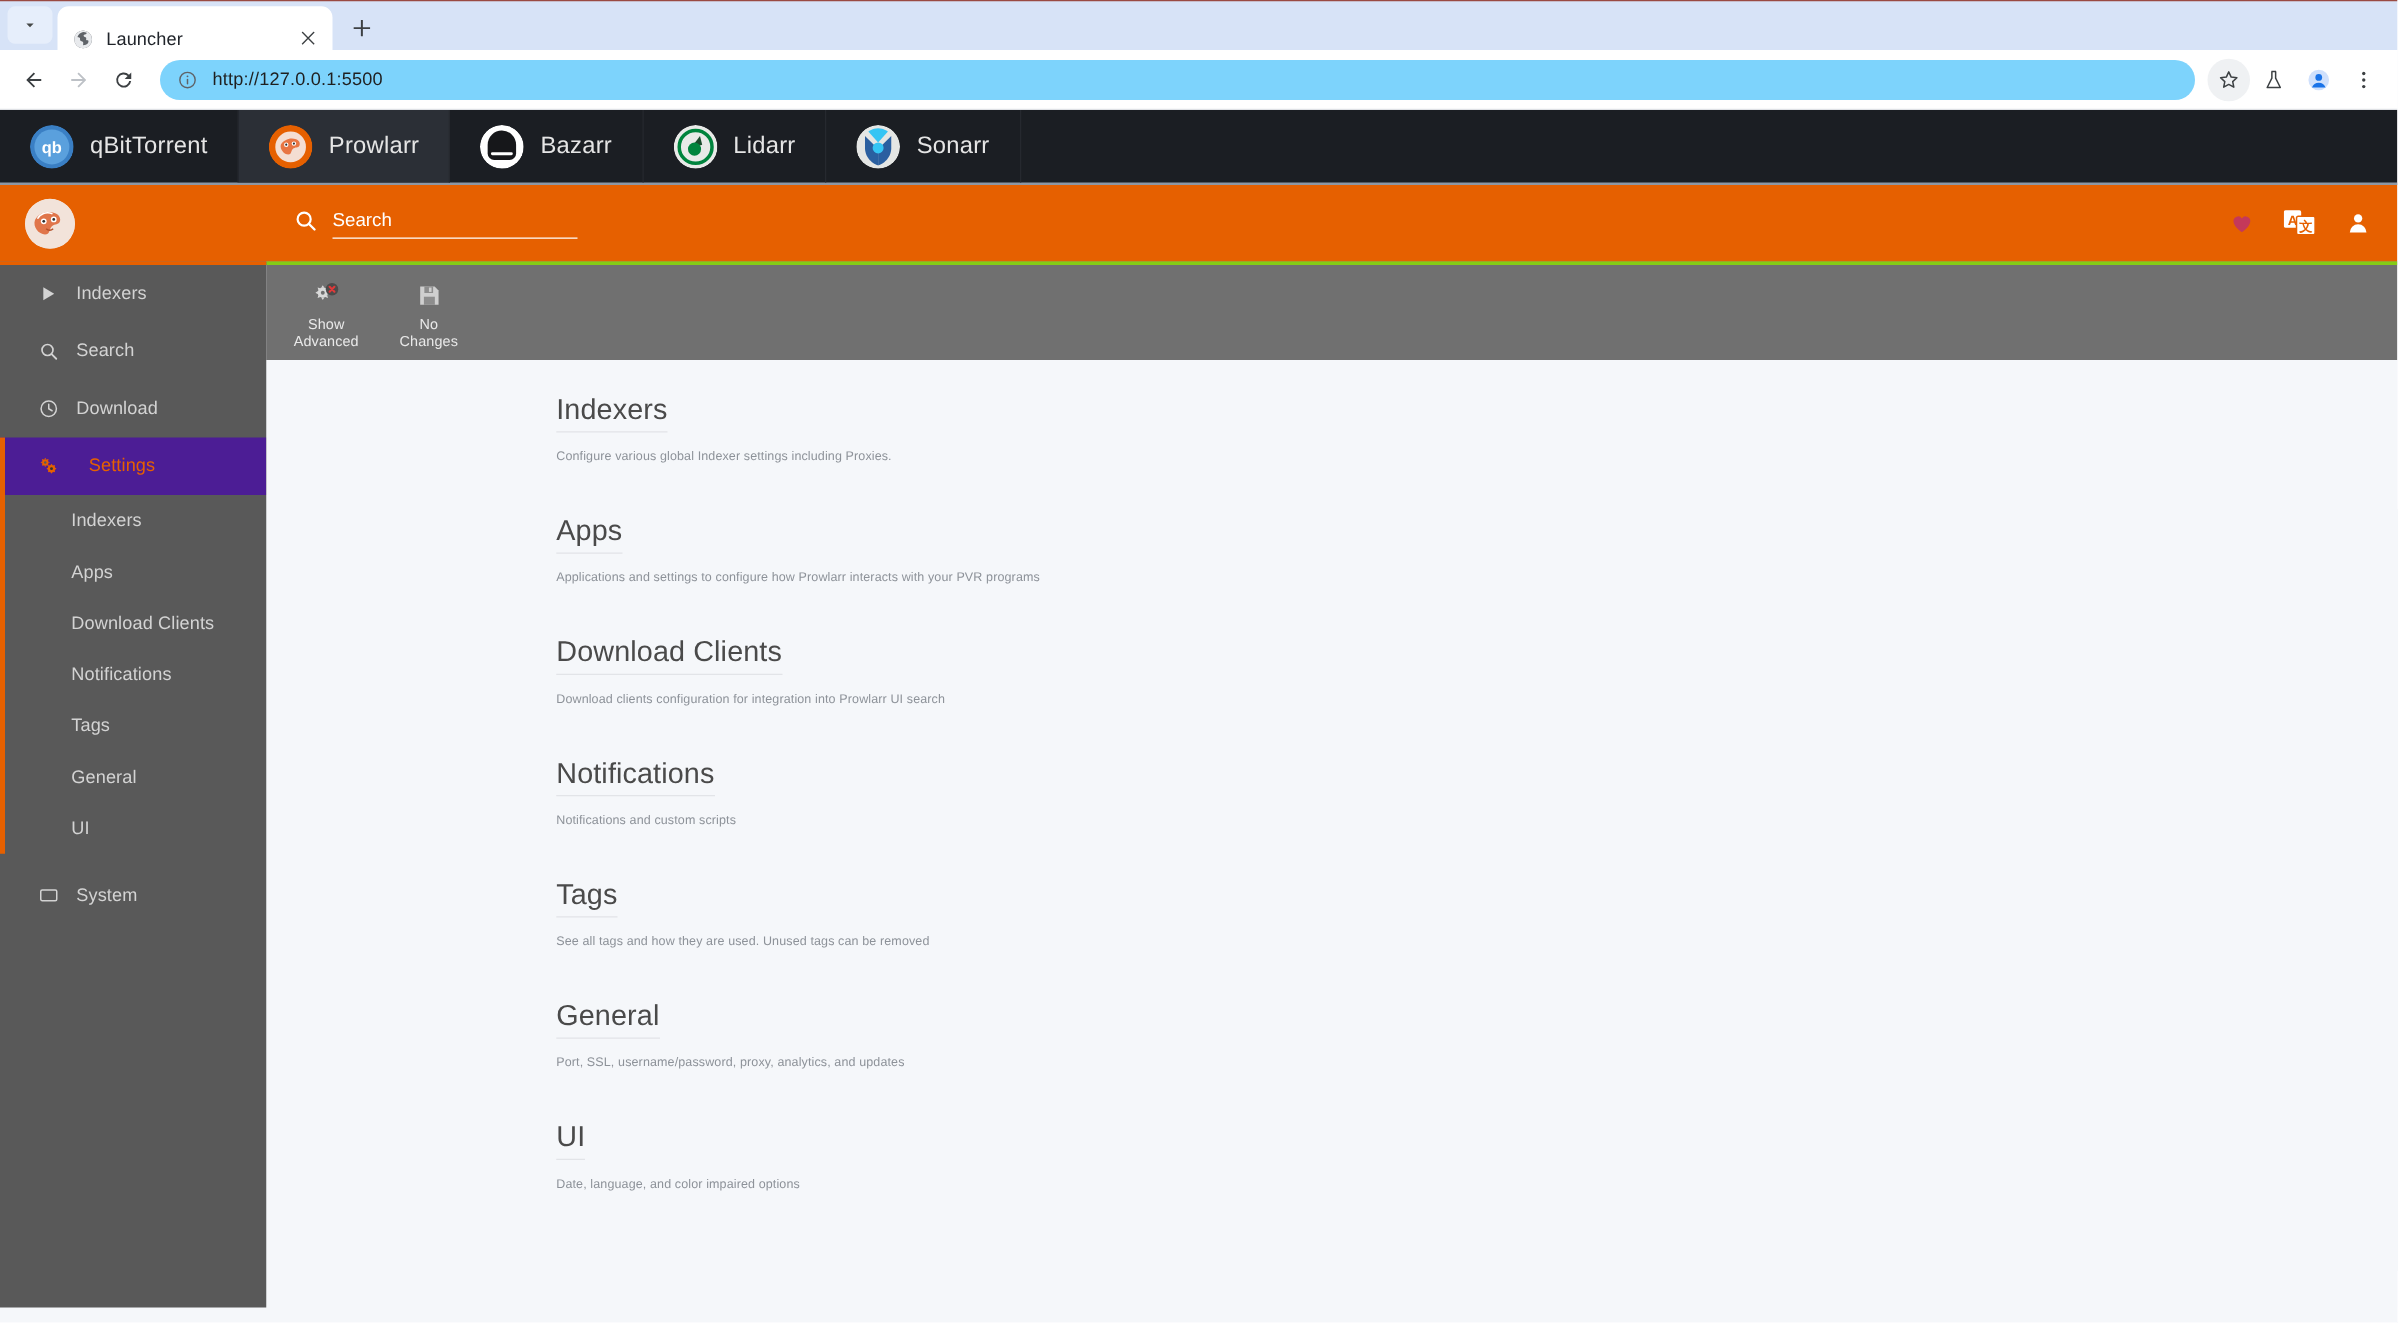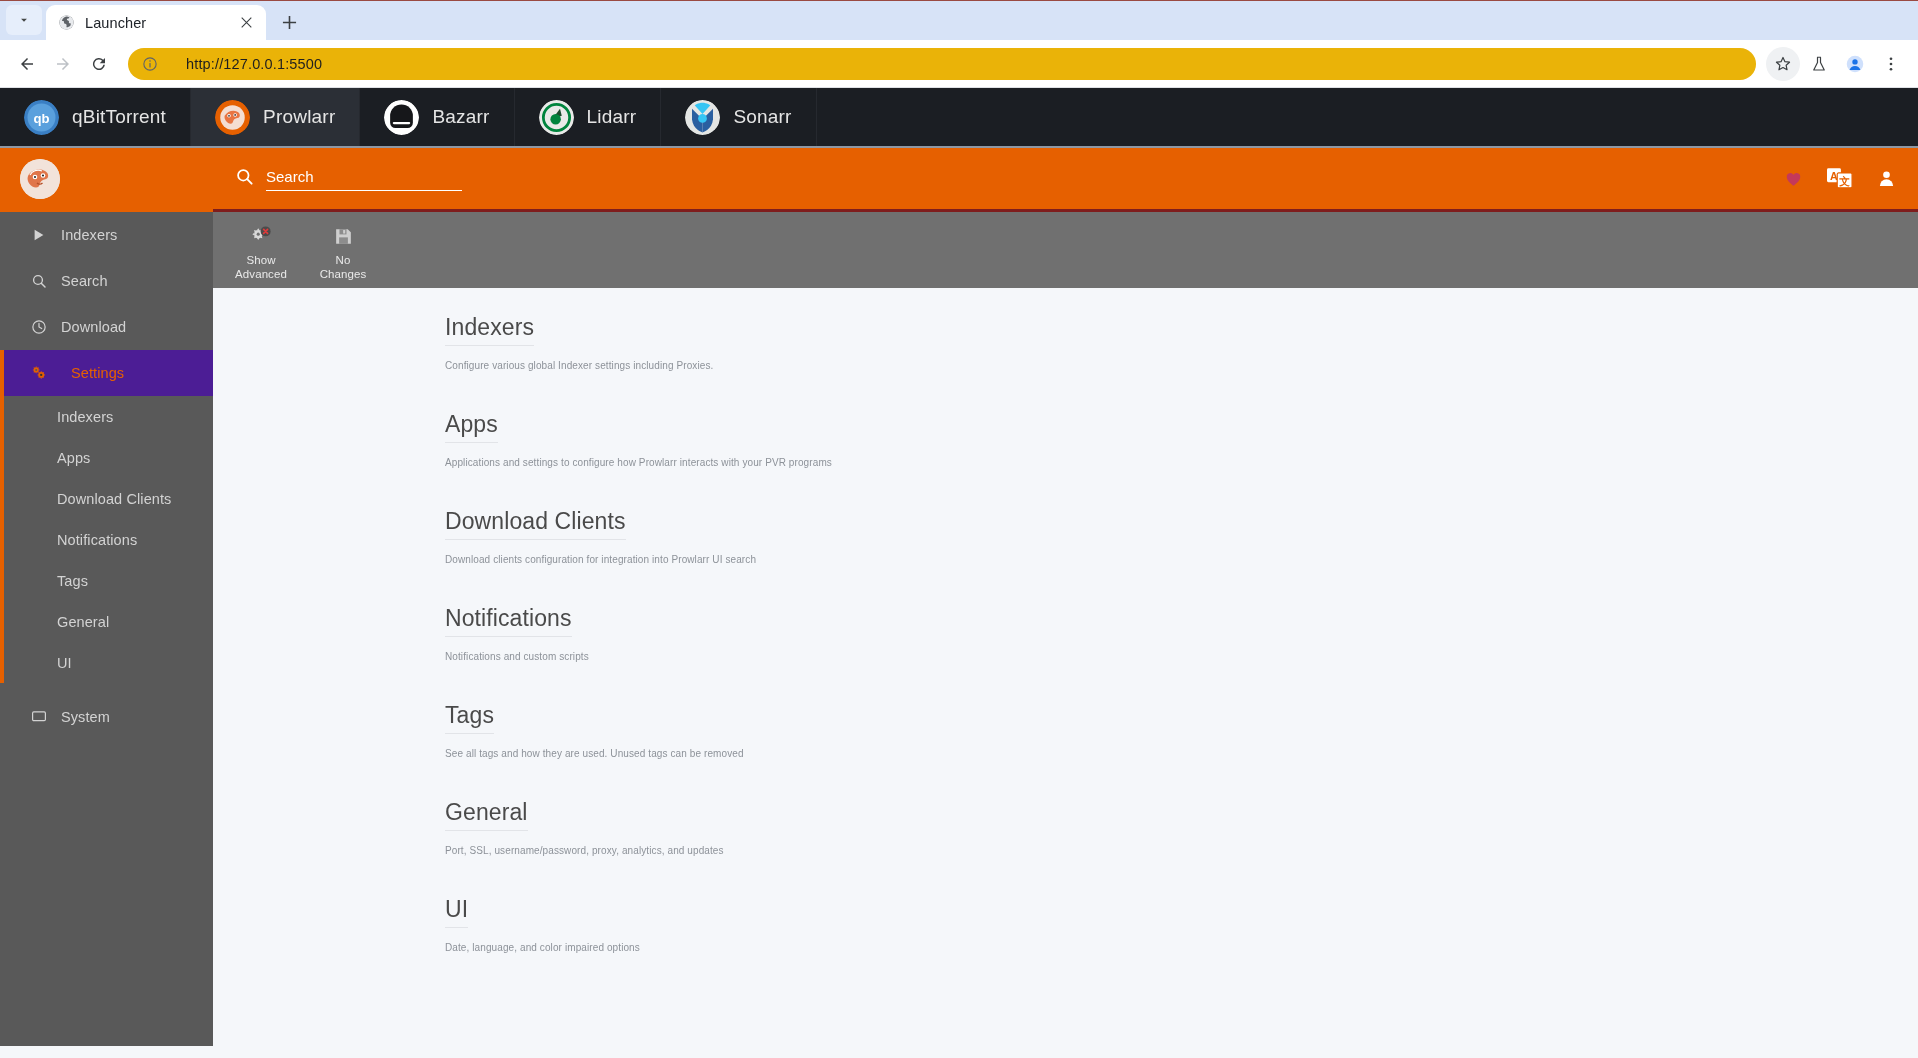--- a/index.html
+++ b/index.html
@@ -20,21 +20,21 @@
   }
   .tab-listbtn {
     width: 36px; height: 30px; margin-bottom: 5px; margin-right: 4px;
     display: flex; align-items: center; justify-content: center;
     border-radius: 6px; background: #e6eefb; cursor: pointer;
   }
   .tab-listbtn svg { width: 14px; height: 14px; }
   .tab {
     height: 35px; min-width: 220px; max-width: 230px;
     background: #ffffff; border-radius: 9px 9px 0 0;
-    display: flex; align-items: center; padding: 0 10px 0 12px; gap: 10px;
+    display: flex; align-items: flex-end; padding: 0 10px 0 12px; gap: 10px;
     position: relative;
   }
   .tab-favicon { width: 17px; height: 17px; flex: 0 0 17px; }
   .tab-title {
     font-size: 14.5px; color: #20242a; flex: 1 1 auto;
     white-space: nowrap; overflow: hidden; text-overflow: ellipsis;
     letter-spacing: .1px;
   }
   .tab-close { width: 20px; height: 20px; display:flex; align-items:center; justify-content:center; border-radius: 50%; cursor:pointer; }
   .tab-close svg { width: 11px; height: 11px; }
@@ -48,22 +48,22 @@
     height: 48px; flex: 0 0 48px; background: #ffffff;
     display: flex; align-items: center; padding: 0 10px; gap: 2px;
     border-bottom: 1px solid #dfe1e5;
   }
   .nav-btn {
     width: 34px; height: 34px; display: flex; align-items: center; justify-content: center;
     border-radius: 50%; cursor: pointer; flex: 0 0 34px;
   }
   .nav-btn svg { width: 18px; height: 18px; }
   .omnibox {
-    flex: 1 1 auto; height: 32px; background: #eab308; border-radius: 16px;
-    display: flex; align-items: center; padding: 16px 14px; margin: 0 8px 0 10px; gap: 28px;
+    flex: 1 1 auto; height: 32px; background: #7dd3fc; border-radius: 16px;
+    display: flex; align-items: center; padding: 16px 14px; margin: 0 8px 0 10px; gap: 12px;
     cursor: text;
   }
   .omnibox .info-ico { width: 16px; height: 16px; flex: 0 0 16px; }
   .omnibox .url { font-size: 14.5px; color: #1f1f1f; letter-spacing: .15px; }
   .tb-right { display: flex; align-items: center; gap: 2px; }
   .tb-ico { width: 34px; height: 34px; display:flex; align-items:center; justify-content:center; border-radius:50%; cursor:pointer; }
   .tb-ico.star { background: #eff1f3; }
   .tb-ico svg { width: 18px; height: 18px; }
 
   
@@ -128,21 +128,21 @@
   .side-children::before {
     content: ""; position: absolute; left: 0; top: 0; bottom: 0; width: 4px; background: #e66000;
   }
   .side-sub { height: 41px; display: flex; align-items: center; padding-left: 57px; cursor: pointer; }
   .side-sub .slabel { color: #d3d3d3; font-size: 14.5px; letter-spacing: .1px; }
 
   .content-col { flex: 1 1 auto; display: flex; flex-direction: column; min-width: 0; }
 
   .page-toolbar {
     height: 79px; flex: 0 0 79px; background: #707070;
-    border-top: 3px solid #7f1d1d;
+    border-top: 3px solid #84cc16;
     display: flex; align-items: flex-start; padding: 9px 0 0 10px; gap: 6px;
   }
   .tool-btn {
     width: 76px; display: flex; flex-direction: column; align-items: center; gap: 5px;
     cursor: pointer; padding-top: 2px;
   }
   .tool-btn .ticon { height: 26px; display: flex; align-items: center; justify-content: center; }
   .tool-btn .tlabel {
     color: #e9e9e9; font-size: 11.5px; line-height: 13.5px; text-align: center; letter-spacing: .1px;
   }

